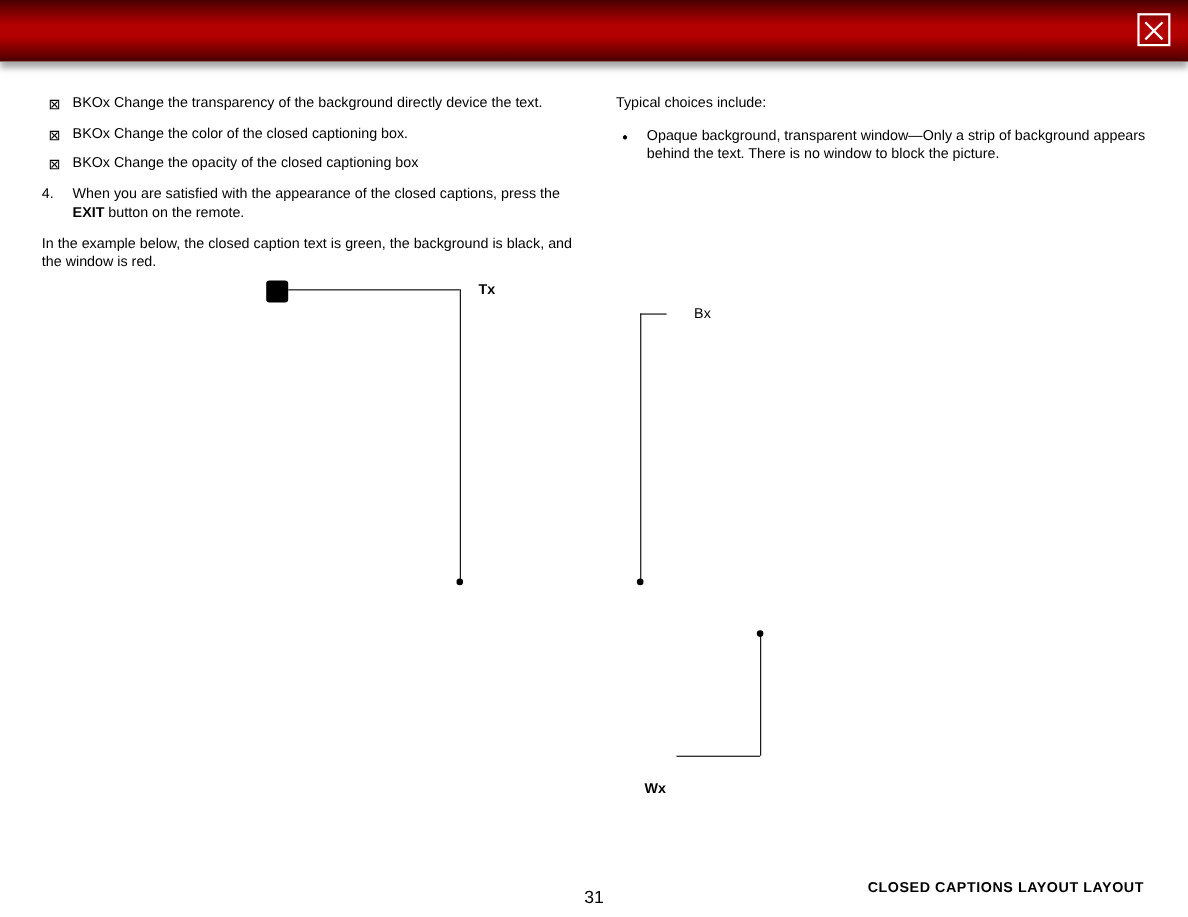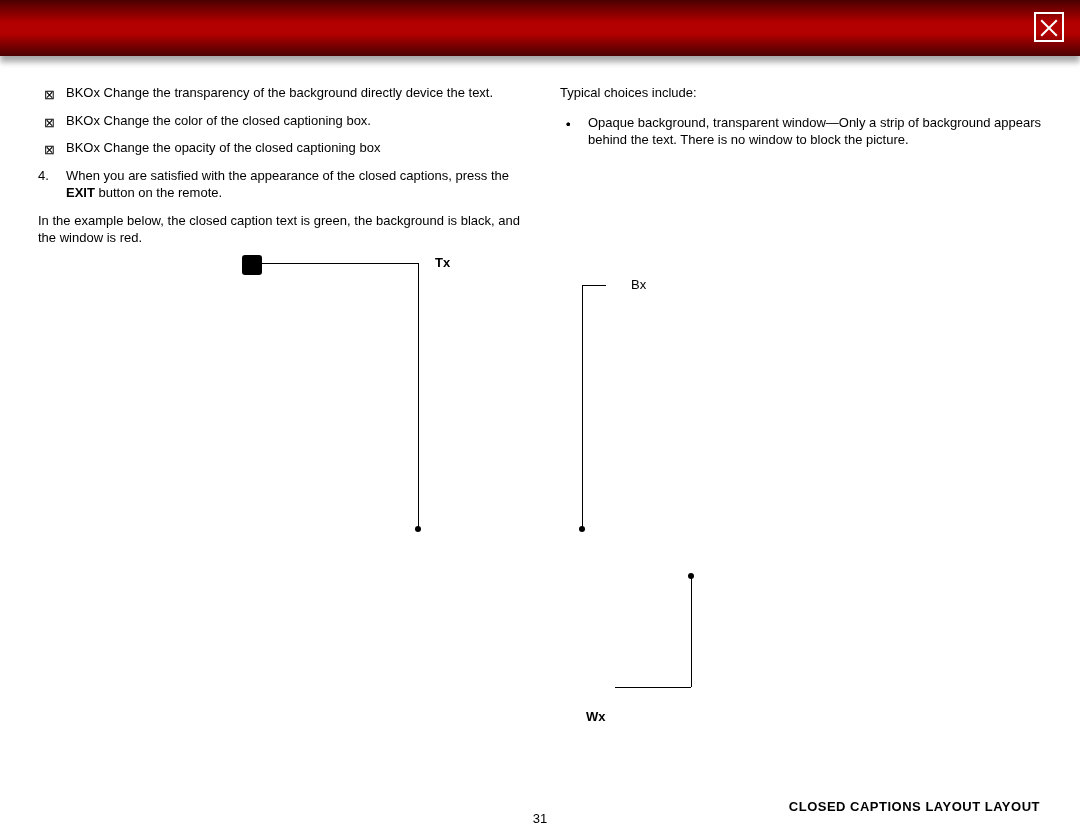--- a/index.html
+++ b/index.html
@@ -121,21 +121,21 @@
     right: 40px;
     bottom: 20px;
     font-weight: bold;
     letter-spacing: .5px;
   }
   .page-num {
     position:absolute;
     left: 50%;
     transform: translateX(-50%);
     bottom: 8px;
-    font-size: 13px;
+    font-size: 16px;
   }
 </style>
 </head>
 <body>
 
 <div class="top-band">
   <div class="top-icon"></div>
 </div>
 
 <div class="columns">

